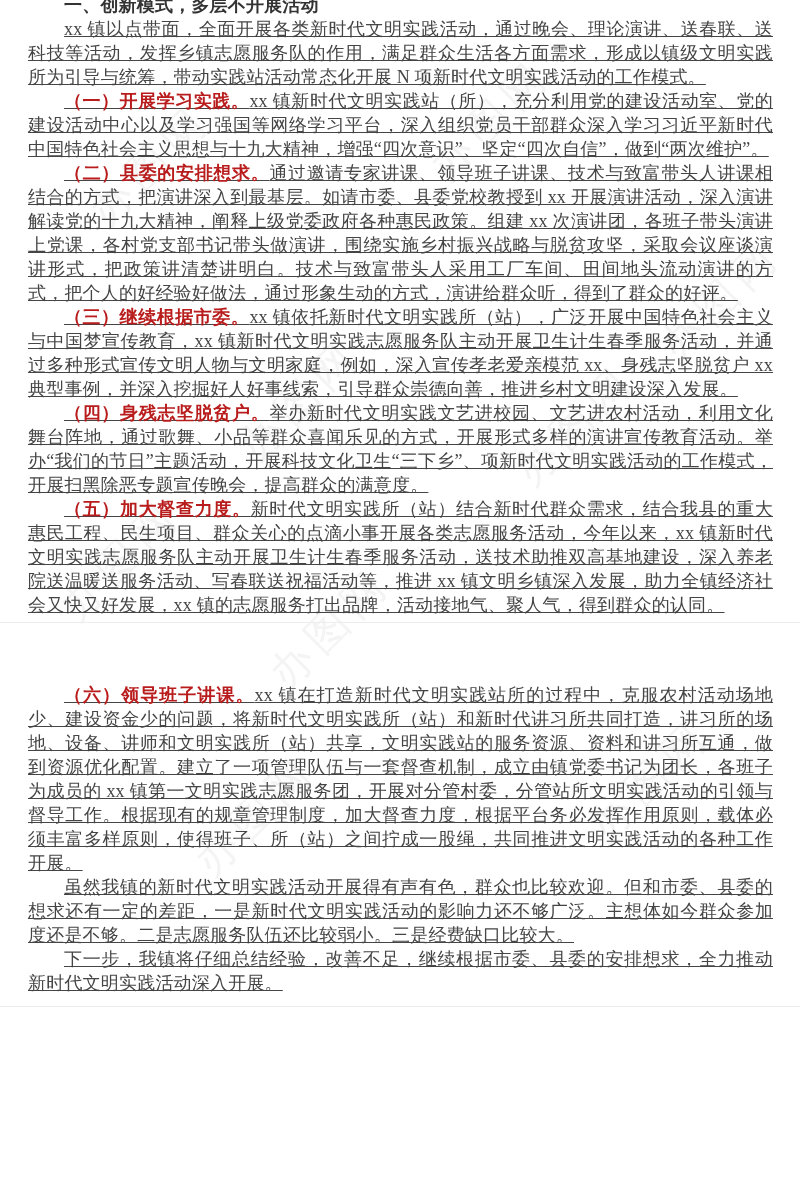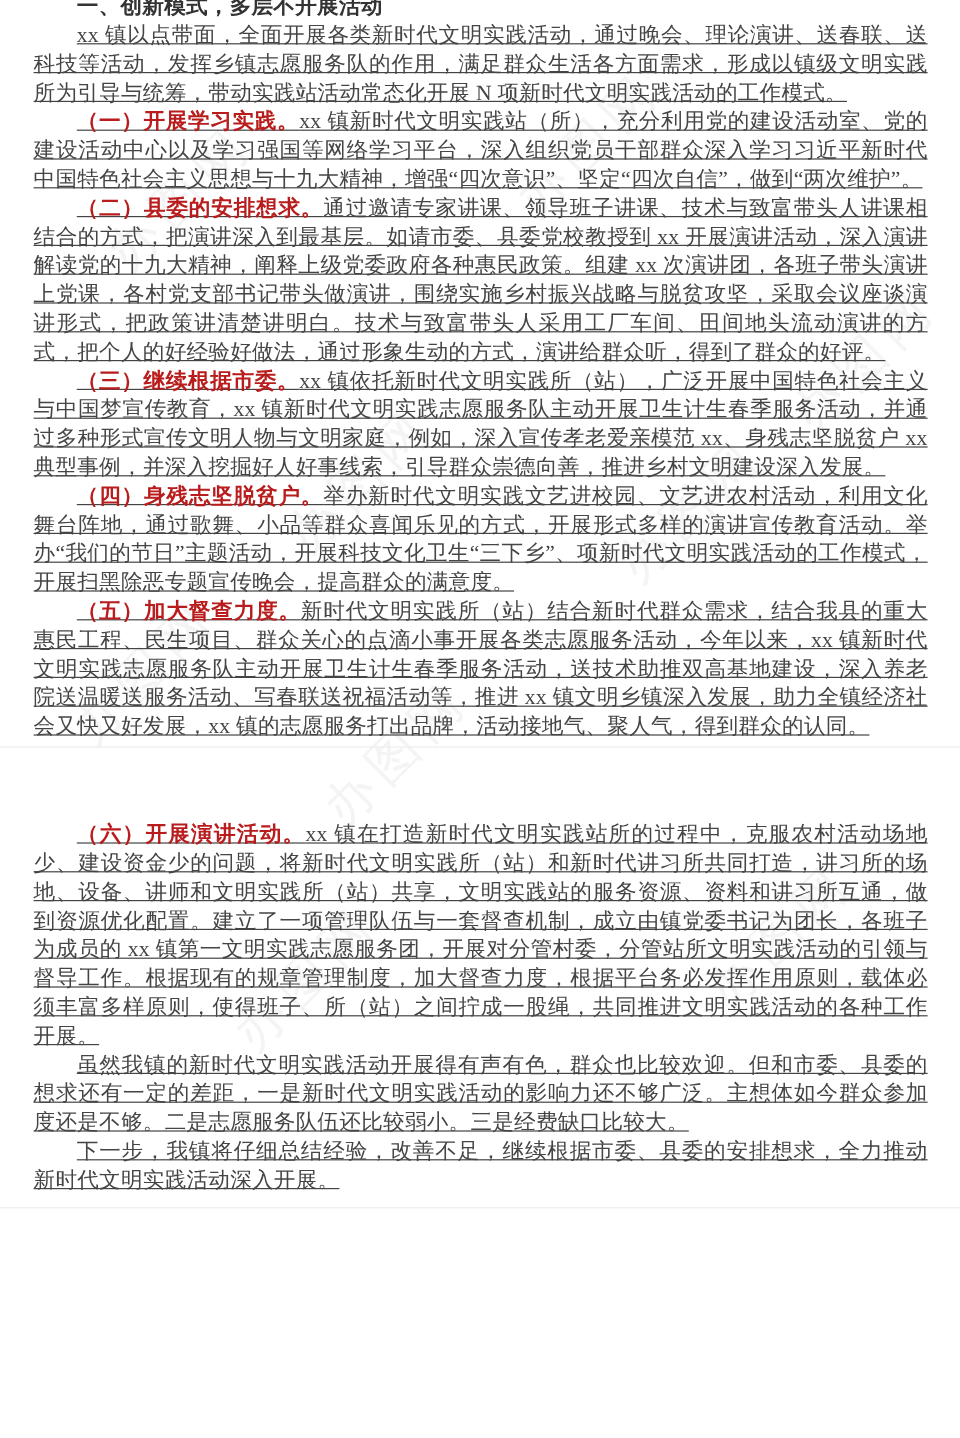--- a/index.html
+++ b/index.html
@@ -113,21 +113,21 @@
     <p class="para"><strong class="lead">（三）继续根据市委。</strong><span>xx 镇依托新时代文明实践所（站），广泛开展中国特色社会主义与中国梦宣传教育，xx 镇新时代文明实践志愿服务队主动开展卫生计生春季服务活动，并通过多种形式宣传文明人物与文明家庭，例如，深入宣传孝老爱亲模范 xx、身残志坚脱贫户 xx 典型事例，并深入挖掘好人好事线索，引导群众崇德向善，推进乡村文明建设深入发展。</span></p>
 
     <p class="para"><strong class="lead">（四）身残志坚脱贫户。</strong><span>举办新时代文明实践文艺进校园、文艺进农村活动，利用文化舞台阵地，通过歌舞、小品等群众喜闻乐见的方式，开展形式多样的演讲宣传教育活动。举办“我们的节日”主题活动，开展科技文化卫生“三下乡”、项新时代文明实践活动的工作模式，开展扫黑除恶专题宣传晚会，提高群众的满意度。</span></p>
 
     <p class="para"><strong class="lead">（五）加大督查力度。</strong><span>新时代文明实践所（站）结合新时代群众需求，结合我县的重大惠民工程、民生项目、群众关心的点滴小事开展各类志愿服务活动，今年以来，xx 镇新时代文明实践志愿服务队主动开展卫生计生春季服务活动，送技术助推双高基地建设，深入养老院送温暖送服务活动、写春联送祝福活动等，推进 xx 镇文明乡镇深入发展，助力全镇经济社会又快又好发展，xx 镇的志愿服务打出品牌，活动接地气、聚人气，得到群众的认同。</span></p>
 
     <div class="page-gap">
       <div class="page-divider"></div>
     </div>
 
-    <p class="para"><strong class="lead">（六）开展演讲活动。</strong><span>xx 镇在打造新时代文明实践站所的过程中，克服农村活动场地少、建设资金少的问题，将新时代文明实践所（站）和新时代讲习所共同打造，讲习所的场地、设备、讲师和文明实践所（站）共享，文明实践站的服务资源、资料和讲习所互通，做到资源优化配置。建立了一项管理队伍与一套督查机制，成立由镇党委书记为团长，各班子为成员的 xx 镇第一文明实践志愿服务团，开展对分管村委，分管站所文明实践活动的引领与督导工作。根据现有的规章管理制度，加大督查力度，根据平台务必发挥作用原则，载体必须丰富多样原则，使得班子、所（站）之间拧成一股绳，共同推进文明实践活动的各种工作开展。</span></p>
+    <p class="para"><strong class="lead">（六）领导班子讲课。</strong><span>xx 镇在打造新时代文明实践站所的过程中，克服农村活动场地少、建设资金少的问题，将新时代文明实践所（站）和新时代讲习所共同打造，讲习所的场地、设备、讲师和文明实践所（站）共享，文明实践站的服务资源、资料和讲习所互通，做到资源优化配置。建立了一项管理队伍与一套督查机制，成立由镇党委书记为团长，各班子为成员的 xx 镇第一文明实践志愿服务团，开展对分管村委，分管站所文明实践活动的引领与督导工作。根据现有的规章管理制度，加大督查力度，根据平台务必发挥作用原则，载体必须丰富多样原则，使得班子、所（站）之间拧成一股绳，共同推进文明实践活动的各种工作开展。</span></p>
 
 
     <p class="para"><strong class="lead"></strong><span>虽然我镇的新时代文明实践活动开展得有声有色，群众也比较欢迎。但和市委、县委的想求还有一定的差距，一是新时代文明实践活动的影响力还不够广泛。主想体如今群众参加度还是不够。二是志愿服务队伍还比较弱小。三是经费缺口比较大。</span></p>
 
     <p class="para"><strong class="lead"></strong><span>下一步，我镇将仔细总结经验，改善不足，继续根据市委、县委的安排想求，全力推动新时代文明实践活动深入开展。</span></p>
 
     <div class="bottom-gap">
       <div class="page-divider"></div>
     </div>
 

